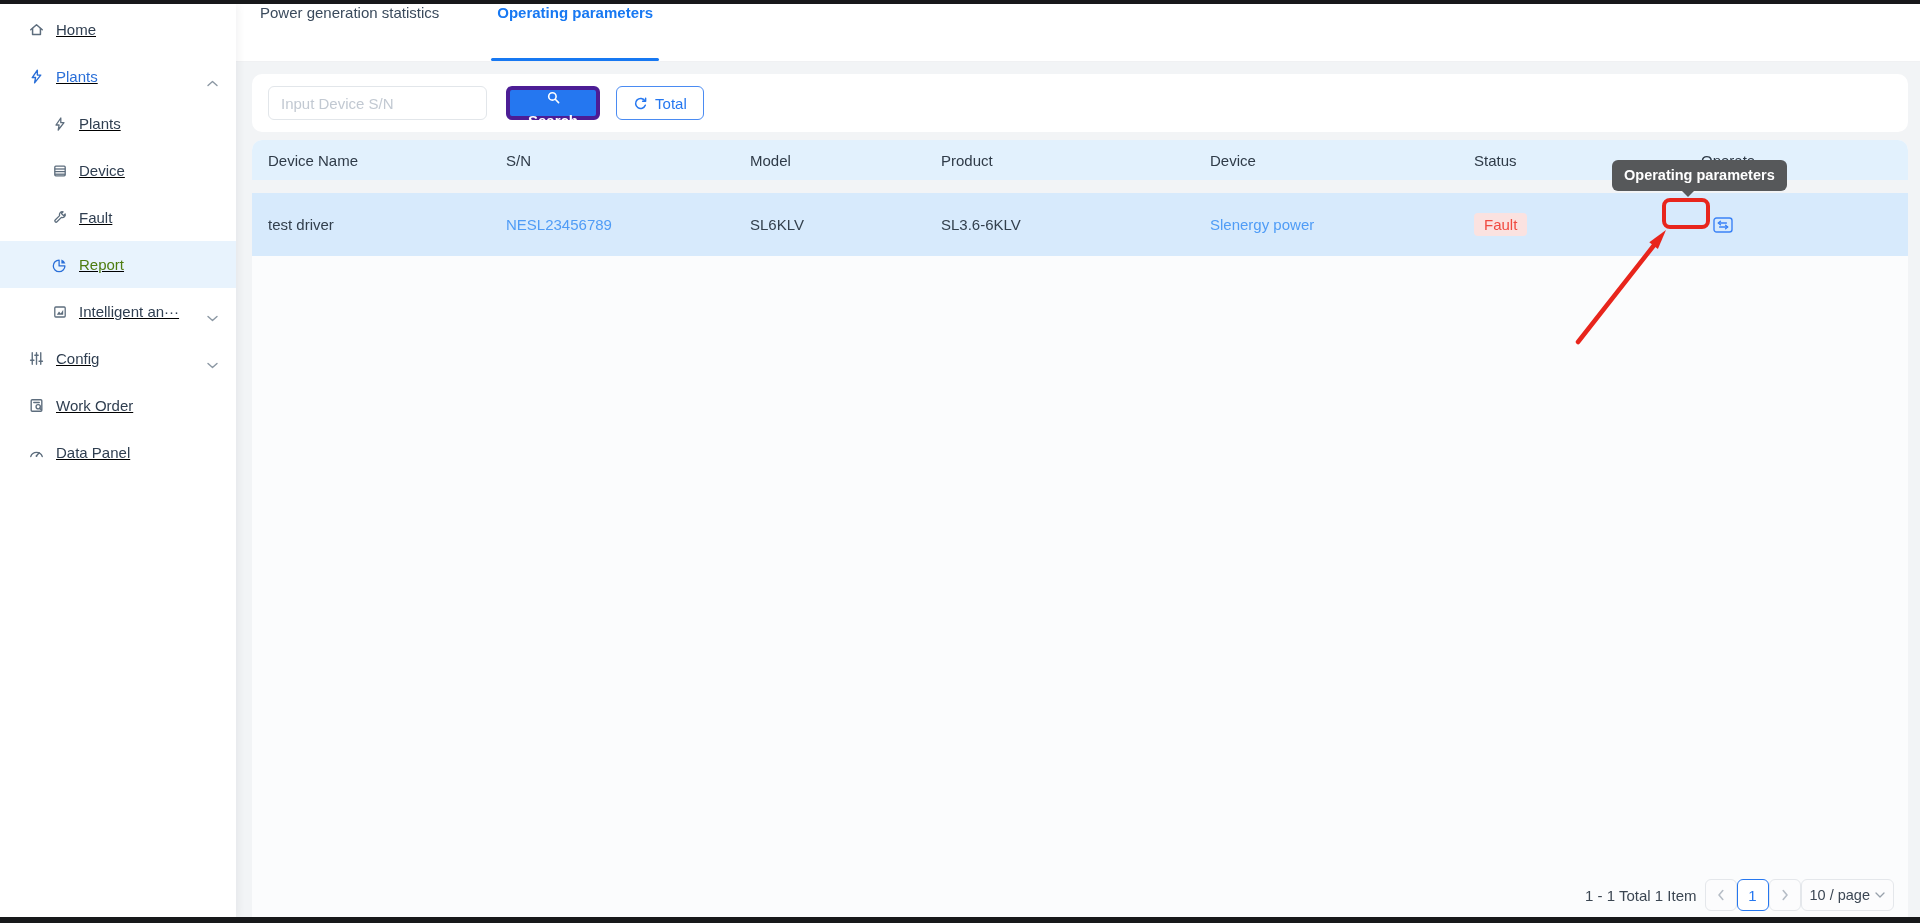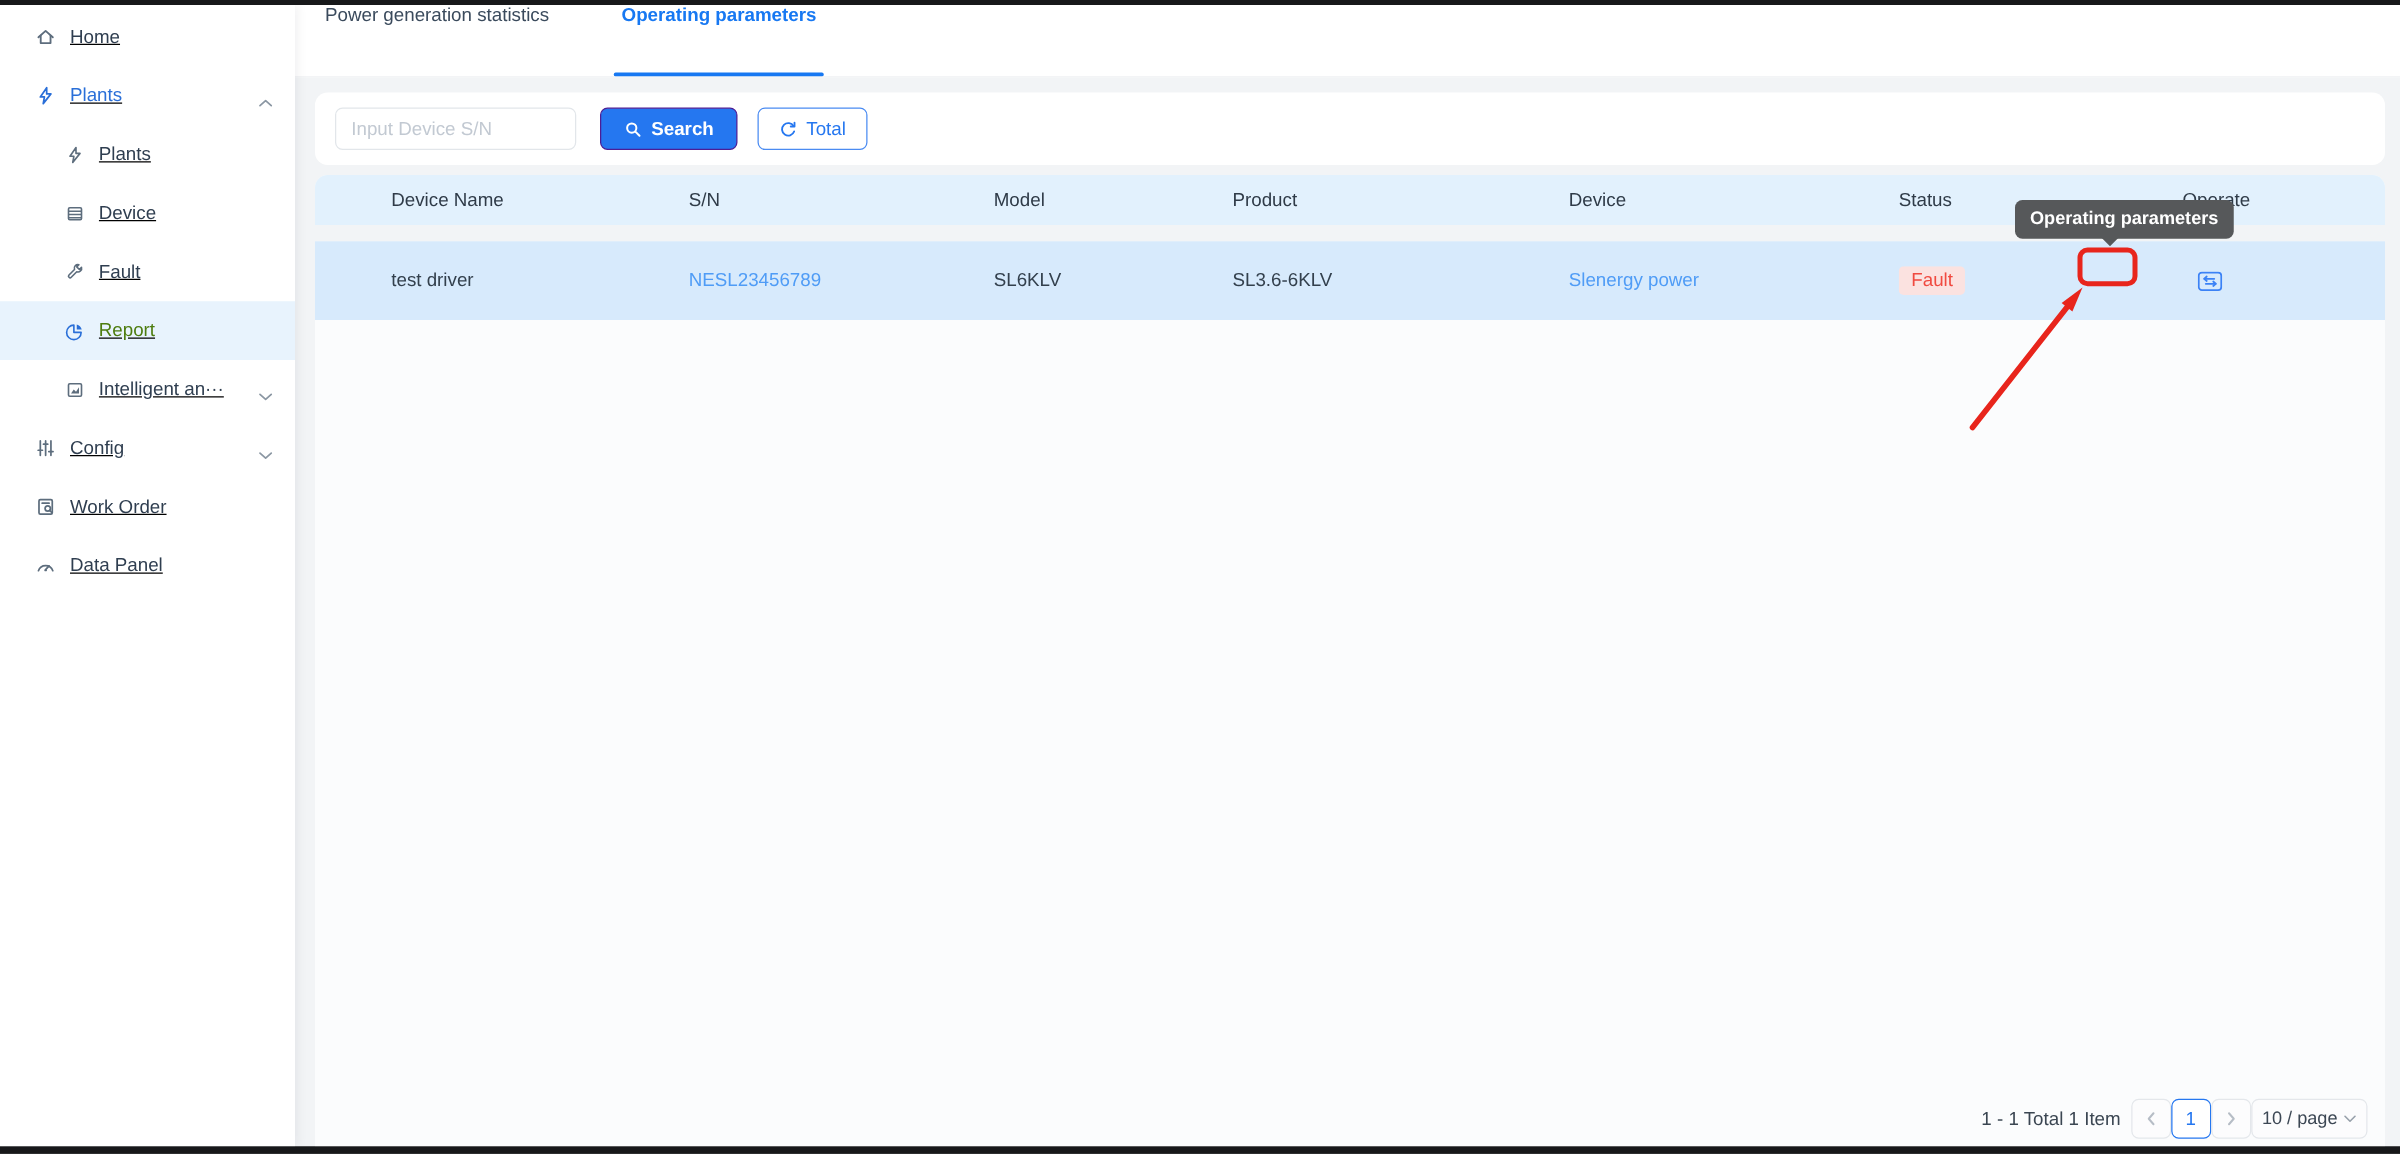--- a/index.html
+++ b/index.html
@@ -22,33 +22,33 @@
   .side-item.active .sicon { color:#2a6fd8; }
 
   
   .main { flex:1 1 auto; position:relative; }
   .tabbar { height:58px; background:#ffffff; border-bottom:1px solid #f0f1f3; display:flex; align-items:stretch; padding-left:24px; }
   .tab { font-size:15px; color:#3a4a5c; margin-right:58px; display:flex; align-items:flex-start; position:relative; cursor:pointer; }
   .tab.active { color:#1778f2; font-weight:700; }
   .tab.active::after { content:""; position:absolute; left:-6px; right:-6px; bottom:0; height:3px; background:#1778f2; border-radius:2px; }
 
   .search-card { position:absolute; left:16px; right:12px; top:70px; height:58px; background:#ffffff; border-radius:10px; display:flex; align-items:center; padding-left:16px; }
-  .sn-input { width:193px; height:34px; border:1px solid #e2e6ea; border-radius:6px; padding:0 12px; font-size:15px; color:#33404d; outline:none; font-family:"Liberation Sans",sans-serif; }
+  .sn-input { width:219px; height:34px; border:1px solid #e2e6ea; border-radius:6px; padding:0 12px; font-size:15px; color:#33404d; outline:none; font-family:"Liberation Sans",sans-serif; }
   .sn-input::placeholder { color:#c2c9d2; }
   .btn { height:34px; border-radius:6px; font-size:15px; display:flex; align-items:center; gap:7px; cursor:pointer; font-family:"Liberation Sans",sans-serif; }
-  .btn-primary { margin-left:19px; padding:0 18px; background:#2577f0; border:1px solid #4c1d95; color:#ffffff; font-weight:700; }
+  .btn-primary { margin-left:19px; padding:0 18px; background:#2577f0; border:4px solid #4c1d95; color:#ffffff; font-weight:700;flex-direction:column; }
   .btn-ghost { margin-left:16px; padding:0 16px; background:#ffffff; border:1px solid #4a8bf2; color:#2577f0; }
 
   
   .table-card { position:absolute; left:16px; right:12px; top:136px; bottom:0; background:#fbfcfd; border-radius:10px 10px 0 0; overflow:hidden; }
   .tgrid { display:grid; grid-template-columns:238px 244px 191px 269px 264px 227px 1fr; align-items:center; padding-left:16px; }
   .thead { height:40px; background:#e2f1fd; font-size:15px; color:#2f3b48; }
   .row-gap { height:13px; background:#f2f4f6; }
   .trow { height:63px; background:#d7eafc; font-size:15px; color:#33404d; }
-  .cell { white-space:nowrap; overflow:hidden;margin-left:45px; }
+  .cell { white-space:nowrap; overflow:hidden; }
   .link { color:#4f9cf6; cursor:pointer; }
   .badge-fault { display:inline-block; background:#fbe2e0; color:#f04a40; padding:3px 10px; border-radius:4px; font-size:15px; }
   .op-btn { width:32px; height:26px; margin-left:6px; background:transparent; border:none; display:flex; align-items:center; justify-content:center; cursor:pointer; color:#3b82f6; }
 
   
   .tooltip { position:absolute; left:1612px; top:160px; height:31px; line-height:31px; padding:0 12px; background:#56585a; color:#ffffff; font-size:14.5px; font-weight:700; border-radius:6px; z-index:20; white-space:nowrap; }
   .tooltip-caret { position:absolute; left:1681px; top:190px; width:0; height:0; border-left:7px solid transparent; border-right:7px solid transparent; border-top:7px solid #56585a; z-index:20; }
   .red-box { position:absolute; left:1662px; top:198px; width:48px; height:31px; border:4px solid #e8251c; border-radius:8px; z-index:21; pointer-events:none; }
   .red-arrow { position:absolute; left:1560px; top:215px; z-index:21; pointer-events:none; }
 

